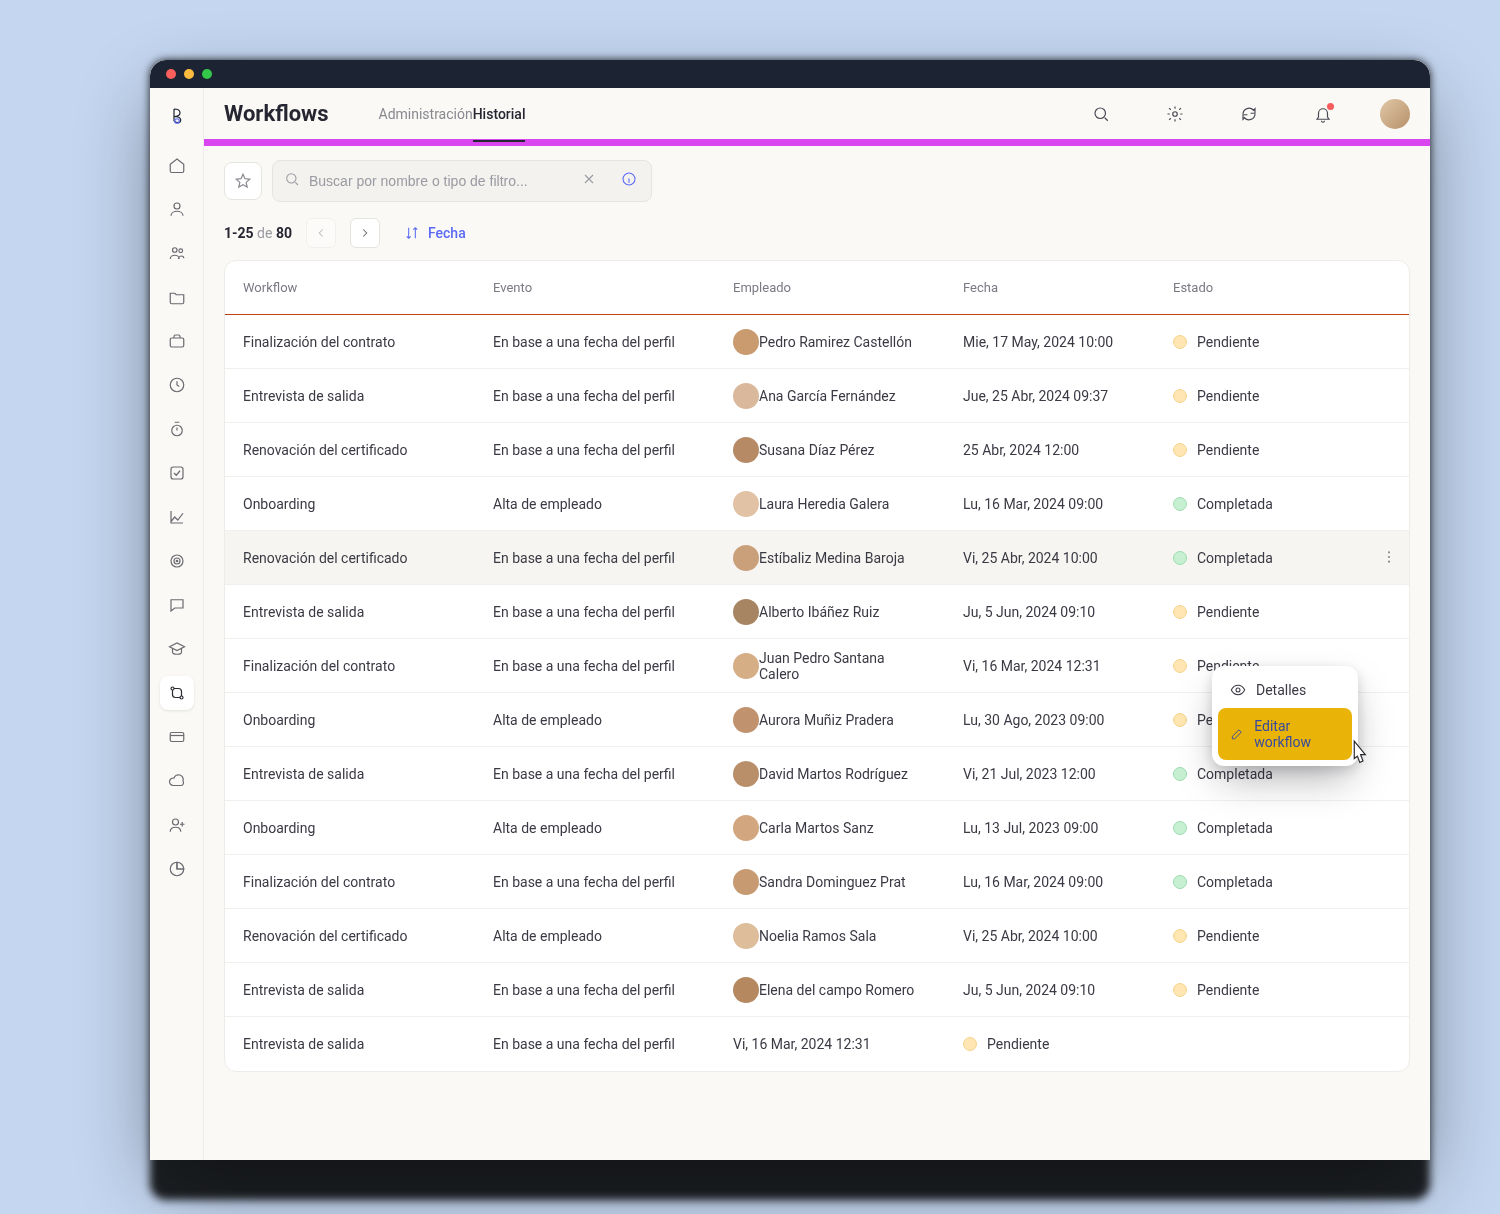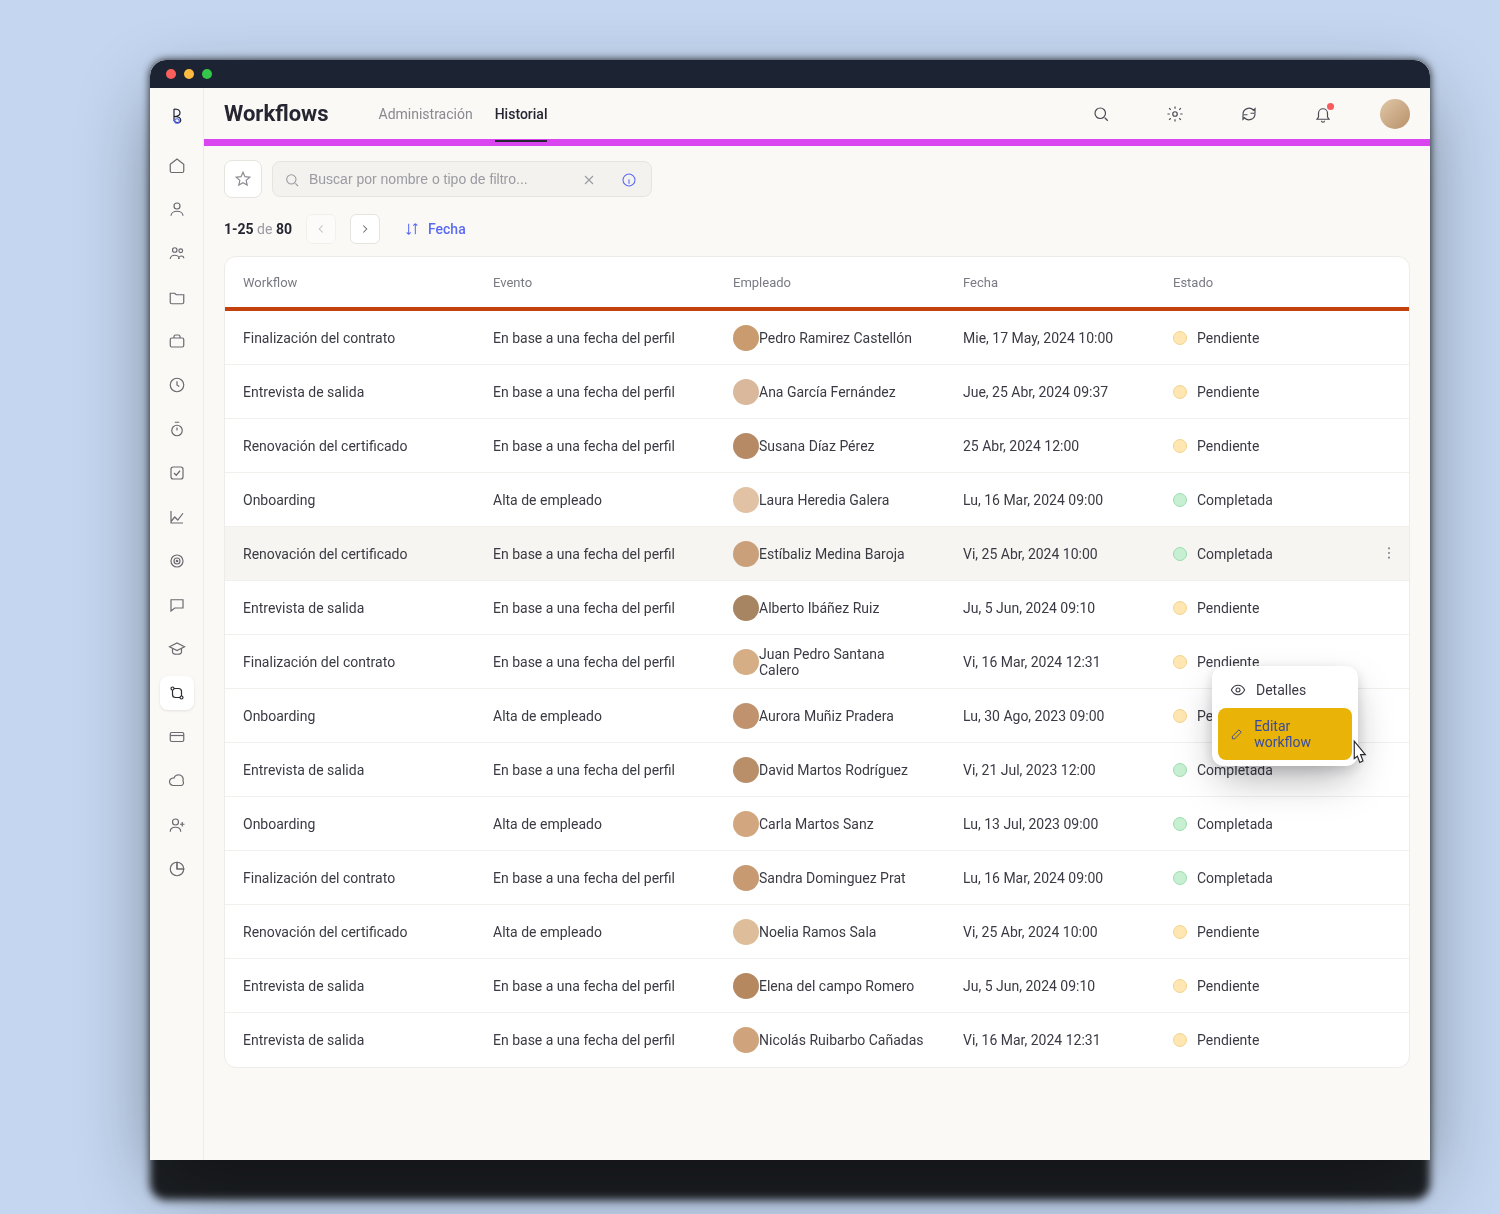--- a/index.html
+++ b/index.html
@@ -42,38 +42,38 @@
   .header-icon { width:34px; height:34px; border-radius:8px; display:flex; align-items:center; justify-content:center; color:#4a4a55; cursor:pointer; position:relative; }
   .header-icon svg { width:18px; height:18px; stroke:currentColor; fill:none; stroke-width:1.6; }
   .badge-dot { position:absolute; top:6px; right:6px; width:7px; height:7px; background:#f75c5c; border-radius:50%; }
   .avatar-top { width:30px; height:30px; border-radius:50%; background:linear-gradient(135deg,#e0c8a8,#b8906a); }
 
   .toolbar { padding:14px 20px 10px; display:flex; align-items:center; gap:10px; }
   .star-btn { width:38px; height:38px; border:1px solid #e5e4df; border-radius:8px; display:flex; align-items:center; justify-content:center; color:#8a8a92; cursor:pointer; background:#fff; }
   .star-btn svg{width:18px;height:18px;stroke:currentColor;fill:none;stroke-width:1.6;}
   .search-wrap { position:relative; flex:0 0 380px; }
   .search-wrap svg.search-i { position:absolute; left:12px; top:11px; width:16px; height:16px; stroke:#9a9aa2; fill:none; stroke-width:1.6; }
-  .search { width:100%; height:36px; border:1px solid #e5e4df; border-radius:8px; background:#f3f2ee; padding:0 38px 0 36px; font-size:14px; color:#4a4a55; outline:none; }
+  .search { width:100%; height:42px; border:1px solid #e5e4df; border-radius:8px; background:#f3f2ee; padding:0 38px 0 36px; font-size:14px; color:#4a4a55; outline:none; }
   .search::placeholder{color:#9a9aa2;}
   .clear-x { position:absolute; right:52px; top:8px; width:22px; height:22px; color:#9a9aa2; cursor:pointer; display:flex;align-items:center;justify-content:center;}
   .info-btn { position:absolute; right:10px; top:6px; width:26px;height:26px; border-radius:6px; display:flex;align-items:center;justify-content:center; color:#5b6af5; cursor:pointer;}
   .info-btn svg, .clear-x svg{width:16px;height:16px;stroke:currentColor;fill:none;stroke-width:1.6;}
 
   .pager { padding: 6px 20px 12px; display:flex; align-items:center; gap:14px; font-size:14px; color:#4a4a55;}
   .pager b{font-weight:700; color:#262632;}
   .pager .de{color:#9a9aa2;text-align:right;}
   .pg-btn { width:30px;height:30px;border:1px solid #e5e4df;border-radius:6px;background:#fff;display:flex;align-items:center;justify-content:center;cursor:pointer;color:#6a6a70;}
   .pg-btn.disabled{opacity:.4;cursor:default;}
   .pg-btn svg{width:14px;height:14px;stroke:currentColor;fill:none;stroke-width:1.8;}
   .sort-pill { display:flex; align-items:center; gap:8px; color:#5b6af5; font-weight:500; padding:6px 10px; border-radius:6px; cursor:pointer; }
   .sort-pill svg{width:16px;height:16px;stroke:currentColor;fill:none;stroke-width:1.6;}
 
   .table { margin:0 20px 20px; background:#fff; border:1px solid #edece8; border-radius:12px; overflow:hidden; }
   .thead, .row { display:grid; grid-template-columns: 250px 240px 230px 210px 1fr; align-items:center; }
-  .thead { height:54px; border-bottom:4px solid #c2410c; color:#7a7a84; font-size:13px; }
+  .thead { height:54px; border-bottom:1px solid #c2410c; color:#7a7a84; font-size:13px; }
   .thead > div, .row > div { padding:0 18px; }
   .row { height:54px; border-bottom:1px solid #f1f0ec; font-size:14px; color:#3a3a44; position:relative; }
   .row:last-child{border-bottom:none;}
   .row.hover { background:#f6f5f1; }
   .emp { display:flex; align-items:center; }
   .emp .av { width:26px;height:26px;border-radius:50%; background:#d7c9b8; flex:none; background-size:cover; background-position:center;}
   .status { display:flex; align-items:center; gap:10px; }
   .status .c { width:14px;height:14px;border-radius:50%; }
   .c.pending{ background:#ffe6b3; border:1px solid #f3d48a;}
   .c.done{ background:#c7f0d2; border:1px solid #9cdcb0;}
@@ -214,21 +214,21 @@
           <svg viewBox="0 0 24 24">
             <path d="M12 3a9 9 0 1 0 9 9h-9z"></path>
             <path d="M12 3v9h9a9 9 0 0 0-9-9z"></path>
           </svg>
         </div>
     </div>
 
     <div class="main">
       <div class="header">
         <span class="page-title">Workflows</span>
-        <span id="tabs-host"><span class="tab" style="margin-right: 22px;">Administración</span><span class="tab active" style="margin-right: 22px;">Historial</span></span>
+        <span id="tabs-host"><span class="tab" style="">Administración</span><span class="tab active" style="margin-right: 22px;">Historial</span></span>
         <div class="header-spacer"></div>
         <div class="header-icon">
             <svg viewBox="0 0 24 24">
               <circle cx="11" cy="11" r="7"></circle>
               <path d="M21 21l-4-4"></path>
             </svg>
           </div>
         <div class="header-icon">
             <svg viewBox="0 0 24 24">
               <circle cx="12" cy="12" r="3"></circle>
@@ -476,24 +476,20 @@
               </div>
               <div>Ju, 5 Jun, 2024 09:10</div>
               <div class="status">
                 <span class="c pending"></span>
                 <span>Pendiente</span>
               </div>
             </div>
             <div class="row">
               <div>Entrevista de salida</div>
               <div>En base a una fecha del perfil</div>
-              <div class="emp">
-                <span class="av" style="background: rgb(207, 163, 123);"></span>
-                <span>Nicolás Ruibarbo Cañadas</span>
-              </div>
               <div>Vi, 16 Mar, 2024 12:31</div>
               <div class="status">
                 <span class="c pending"></span>
                 <span>Pendiente</span>
               </div>
             </div>
           </div>
       </div>
     </div>
   </div>

